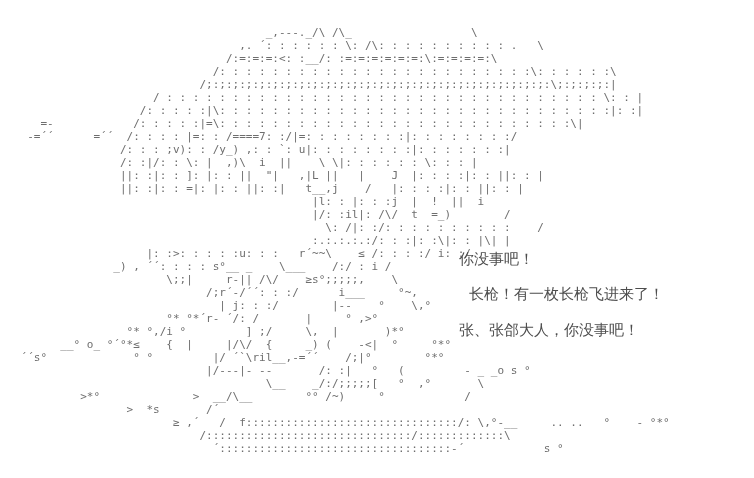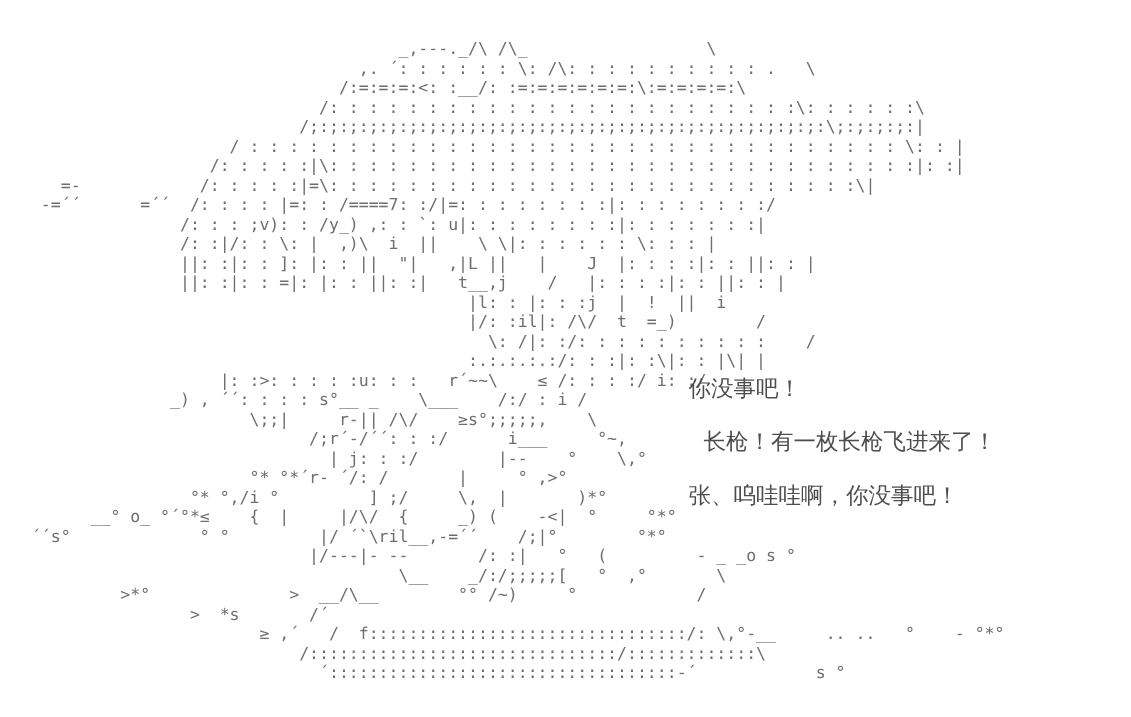--- a/index.html
+++ b/index.html
@@ -58,14 +58,14 @@
           &gt;*°              &gt;  __/\__        °° /~)     °            /
                  &gt;  *s       /´
                         ≥ ,´   /  f::::::::::::::::::::::::::::::::/: \,°-__     .. ..   °    - °*°
                             /:::::::::::::::::::::::::::::::/:::::::::::::\
                               ´:::::::::::::::::::::::::::::::::::-´            s °</pre>
 
   <div class="dialogue d1">你没事吧！</div>
 
   <div class="dialogue d2">长枪！有一枚长枪飞进来了！</div>
 
-  <div class="dialogue d3">张、呜哇哇啊，你没事吧！</div>
+  <div class="dialogue d3">张、张郃大人，你没事吧！</div>
 </div>
 
 </body></html>

